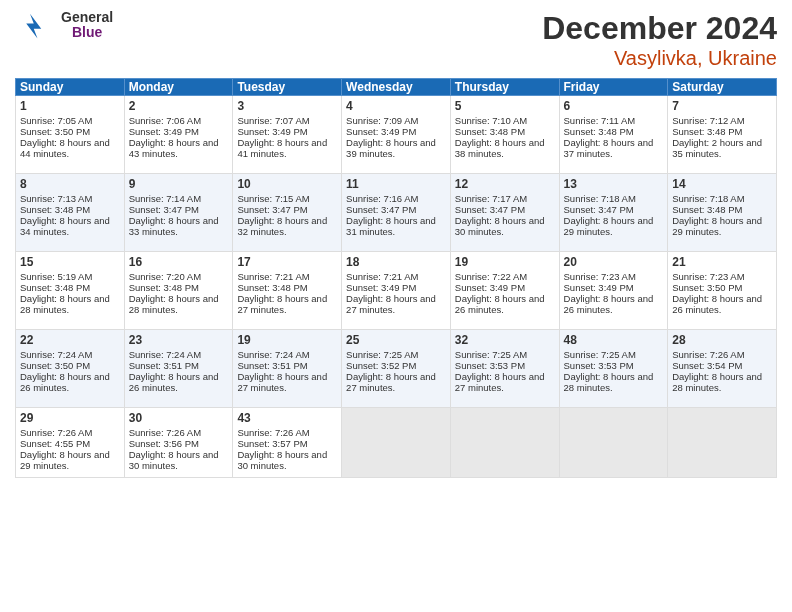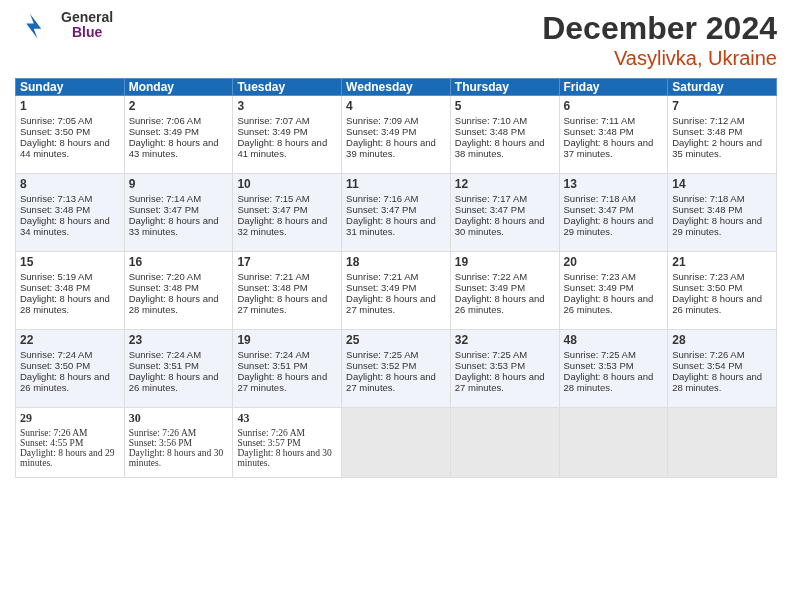--- a/index.html
+++ b/index.html
@@ -92,21 +92,20 @@
       font-size: 12px;
       font-weight: bold;
       display: block;
       margin-bottom: 2px;
     }
     .cell-empty {
       background: #e8e8e8 !important;
     }
     .last-row td {
       height: 70px;
-      font-family: Liberation Serif, serif;
     }
   </style>
 </head>
 <body>
 
 <div class="page">
   <div class="header">
     <div class="logo">
       <svg class="logo-icon" viewBox="0 0 40 40">
         <polygon points="20,5 35,25 25,25 30,38 15,18 25,18" fill="#1a6ab5"></polygon>

